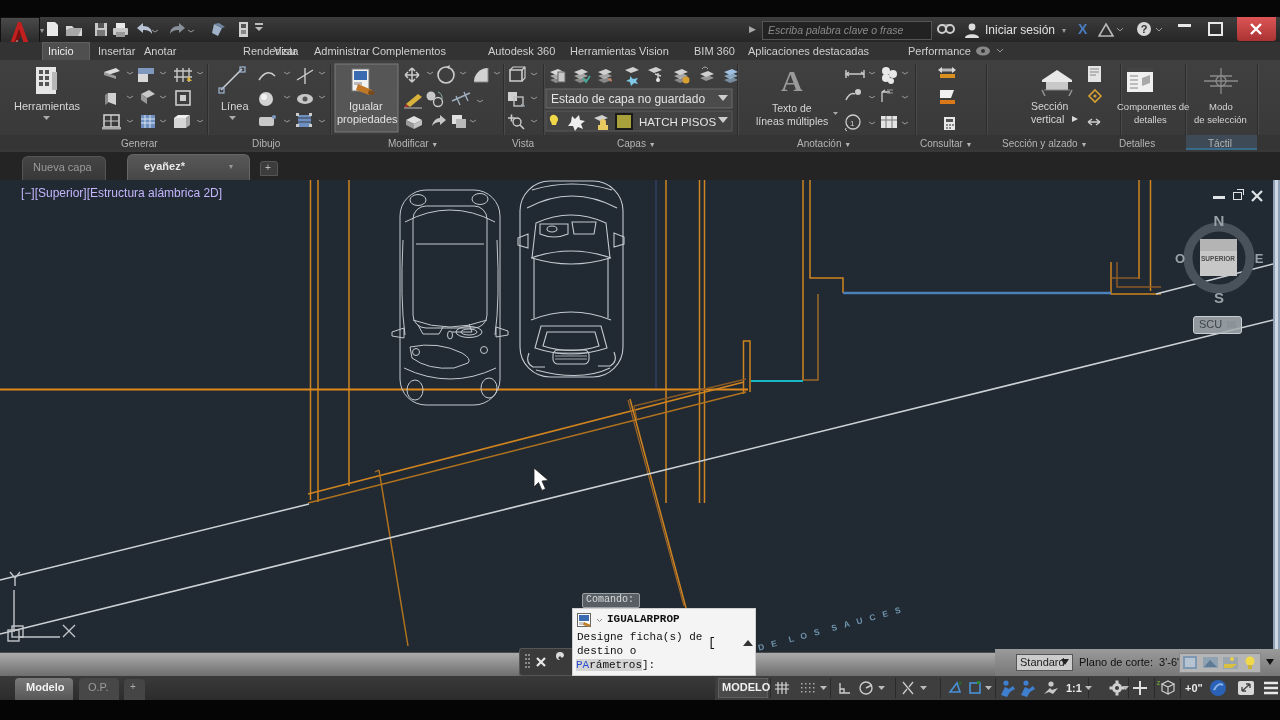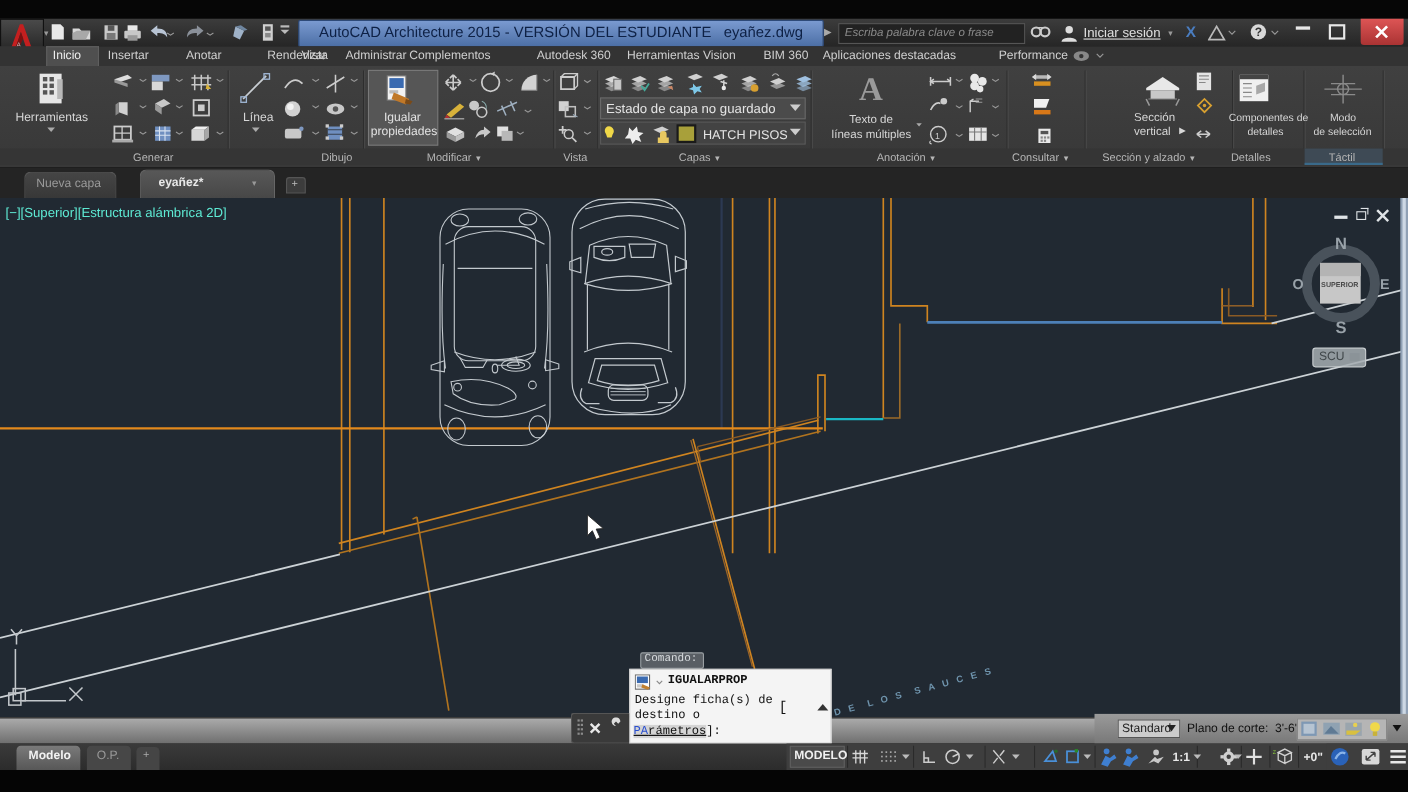--- a/index.html
+++ b/index.html
@@ -49,39 +49,36 @@
     <path d="M214 7 l8 4 l-4 8 l-6 -3 z" fill="#9fb2c8"></path>
       <path d="M214 7 l5 -1 l6 4 l-3 1 z" fill="#6f86a0"></path>
 
     <rect x="239" y="5" width="9" height="15" fill="#d0d0d0"></rect>
       <rect x="241" y="7" width="5" height="4" fill="#555"></rect>
       <rect x="241" y="13" width="5" height="4" fill="#888"></rect>
     <path d="M255 10 h8 l-4 4 z" fill="#bbb"></path>
       <rect x="255" y="6" width="8" height="2" fill="#bbb"></rect>
   </svg>
 
-  <div class="abs" style="left:271px;top:18px;width:476px;height:23px;background:linear-gradient(#7a9ad0,#4c6fa6);border:1px solid #2e4a78;border-radius:2px;">
-    <div class="abs txt" style="left:18px;top:3px;font-size:13.5px;color:#0e2145;">AutoCAD Architecture 2015 - VERSIÓN DEL ESTUDIANTE&nbsp;&nbsp;&nbsp;eyañez.dwg</div>
-  </div>
   <div class="abs txt" style="left:749px;top:24px;color:#aaa;font-size:9px;">▶</div>
 
   <div class="abs" style="left:762px;top:21px;width:168px;height:17px;background:#222;border:1px solid #555;">
     <div class="abs txt" style="left:5px;top:2px;font-size:10.5px;font-style:italic;color:#8a8a8a;">Escriba palabra clave o frase</div>
   </div>
   <svg class="abs" style="left:934px;top:21px;" width="30" height="18" viewBox="0 0 30 18">
     <circle cx="8" cy="8" r="4" fill="none" stroke="#ccc" stroke-width="2"></circle>
     <circle cx="16" cy="8" r="4" fill="none" stroke="#ccc" stroke-width="2"></circle>
     <path d="M8 4 h8" stroke="#ccc"></path>
   </svg>
 
   <svg class="abs" style="left:962px;top:21px;" width="20" height="18" viewBox="0 0 20 18">
     <circle cx="10" cy="6" r="3.4" fill="#ddd"></circle>
       <path d="M3 17 c0-5 14-5 14 0 z" fill="#ddd"></path>
   </svg>
-  <div class="abs txt" style="left:985px;top:23px;color:#e0e0e0;font-size:12px;text-decoration:underline;">Iniciar sesión</div>
+  <div class="abs txt" style="left:985px;top:23px;color:#e0e0e0;font-size:12px;">Iniciar sesión</div>
   <div class="abs txt" style="left:1062px;top:26px;color:#999;font-size:8px;">▾</div>
 
   <div class="abs txt" style="left:1078px;top:21px;color:#4a7dc0;font-size:14px;font-weight:bold;">X</div>
   <svg class="abs" style="left:1098px;top:22px;" width="26" height="16" viewBox="0 0 26 16">
     <path d="M8 2 L15 14 L1 14 Z" fill="none" stroke="#b8b8b8" stroke-width="1.6"></path>
     <path d="M19 6 l3 3 l3 -3" fill="none" stroke="#999"></path>
   </svg>
 
   <svg class="abs" style="left:1136px;top:21px;" width="30" height="17" viewBox="0 0 30 17">
     <circle cx="8" cy="8" r="7" fill="#d8d8d8"></circle>
@@ -94,21 +91,21 @@
   <div class="abs" style="left:1237px;top:17px;width:39px;height:24px;background:linear-gradient(#d55,#a33);border-radius:0 0 3px 3px;"></div>
   <svg class="abs" style="left:1248px;top:22px;" width="16" height="14" viewBox="0 0 16 14">
     <path d="M3 2 L13 12 M13 2 L3 12" stroke="#fff" stroke-width="2.4"></path>
   </svg>
 
   <div class="abs" style="left:0;top:42px;width:1280px;height:18px;background:#333333;"></div>
   <div class="abs" style="left:42px;top:42px;width:48px;height:18px;background:#4f4f4f;border:1px solid #5f5f5f;border-bottom:none;box-sizing:border-box;"></div>
   <div class="abs txt" style="left:0;top:45px;width:1280px;font-size:11px;color:#cfcfcf;">
     <span style="position:absolute;left:48px;color:#eee;">Inicio</span>
     <span style="position:absolute;left:98px;">Insertar</span>
-    <span style="position:absolute;left:169px;text-align:right;">Anotar</span>
+    <span style="position:absolute;left:144px;text-align:right;">Anotar</span>
     <span style="position:absolute;left:203px;padding-left:40px;">Renderizar</span>
     <span style="position:absolute;left:274px;">Vista</span>
     <span style="position:absolute;left:314px;">Administrar</span>
     <span style="position:absolute;left:372px;">Complementos</span>
     <span style="position:absolute;left:488px;">Autodesk 360</span>
     <span style="position:absolute;left:570px;">Herramientas Vision</span>
     <span style="position:absolute;left:694px;">BIM 360</span>
     <span style="position:absolute;left:748px;">Aplicaciones destacadas</span>
     <span style="position:absolute;left:908px;">Performance</span>
   </div>
@@ -388,21 +385,21 @@
     <g stroke="#8a8a8a" stroke-width="1.3" fill="none">
       <path d="M1221 8 v26 M1204 21 h34 M1210 16 h22 M1210 26 h22"></path>
       <circle cx="1221" cy="21" r="5"></circle>
     </g>
     <text x="1209" y="50" font-size="9.5" fill="#d6d6d6">Modo</text>
     <text x="1194" y="63" font-size="9.5" fill="#d6d6d6">de selección</text>
   </svg>
 
   <div class="abs txt" style="left:0;top:138px;width:1280px;font-size:10px;color:#b5b5b5;">
     <span style="position:absolute;left:85px;margin-left:36px;">Generar</span>
-    <span style="position:absolute;left:252px;margin-left:40px;">Dibujo</span>
+    <span style="position:absolute;left:252px;">Dibujo</span>
     <span style="position:absolute;left:388px;">Modificar <span style="font-size:7px;">▼</span></span>
     <span style="position:absolute;left:512px;">Vista</span>
     <span style="position:absolute;left:617px;">Capas <span style="font-size:7px;">▼</span></span>
     <span style="position:absolute;left:797px;">Anotación <span style="font-size:7px;">▼</span></span>
     <span style="position:absolute;left:920px;">Consultar <span style="font-size:7px;">▼</span></span>
     <span style="position:absolute;left:1002px;">Sección y alzado <span style="font-size:7px;">▼</span></span>
     <span style="position:absolute;left:1119px;">Detalles</span>
     <span style="position:absolute;left:1208px;">Táctil</span>
   </div>
 
@@ -516,21 +513,21 @@
         <path d="M614 172 q4 10 -4 14 h-12"></path>
         <path d="M536 190 q45 12 74 -2"></path>
       </g>
 
       <path d="M534 288 l0 19 l4.5 -4.5 l3.5 8 l3.5 -1.8 l-3.5 -7.7 l6.5 -0.5 z" fill="#fff" stroke="#222" stroke-width="0.8"></path>
     </svg>
 
     <div class="abs" style="left:1273px;top:0;width:7px;height:472px;background:#8fa0b4;"></div>
     <div class="abs" style="left:1275px;top:0;width:3px;height:472px;background:#cdd8e4;"></div>
 
-    <div class="abs txt" style="left:5px;top:6px;color:#5eead4;font-size:12px;">[−][Superior][Estructura alámbrica 2D]</div>
+    <div class="abs txt" style="left:21px;top:6px;color:#c4b5fd;font-size:12px;">[−][Superior][Estructura alámbrica 2D]</div>
 
     <div class="abs" style="left:1213px;top:16px;width:12px;height:3px;background:#dfe3e6;"></div>
     <div class="abs" style="left:1233px;top:12px;width:7px;height:6px;border:1.5px solid #dfe3e6;"></div>
     <div class="abs" style="left:1237px;top:9px;width:6px;height:5px;border-top:1.5px solid #dfe3e6;border-right:1.5px solid #dfe3e6;"></div>
     <svg class="abs" style="left:1250px;top:10px;" width="14" height="12" viewBox="0 0 14 12">
         <path d="M2 1 L12 11 M12 1 L2 11" stroke="#dfe3e6" stroke-width="2.2"></path>
       </svg>
 
     <svg class="abs" style="left:1172px;top:28px;" width="100" height="110" viewBox="0 0 100 110">
       <circle cx="47" cy="50" r="31" fill="none" stroke="#49525b" stroke-width="9"></circle>
@@ -563,21 +560,21 @@
         <rect x="2" y="2" width="10" height="6" fill="#3a6ab0"></rect>
         <rect x="2" y="9" width="6" height="3" fill="#c8c8c8"></rect>
         <path d="M7 9 l7 3 l-2 2 l-6 -2 z" fill="#c08030"></path>
         <path d="M20 6 l2.5 2.5 l2.5 -2.5" fill="none" stroke="#888"></path>
       </svg>
       <div class="abs txt" style="left:34px;top:4px;font-family:'Liberation Mono',monospace;font-size:11px;font-weight:bold;color:#111;">IGUALARPROP</div>
       <div class="abs txt" style="left:4px;top:22px;font-family:'Liberation Mono',monospace;font-size:11px;color:#111;">Designe ficha(s) de</div>
       <div class="abs txt" style="left:135px;top:26px;font-family:'Liberation Mono',monospace;font-size:13px;color:#111;">[</div>
       <div class="abs txt" style="left:4px;top:36px;font-family:'Liberation Mono',monospace;font-size:11px;color:#111;">destino o</div>
       <div class="abs txt" style="left:3px;top:50px;font-family:'Liberation Mono',monospace;font-size:11px;">
-        <span style="background:#d4d4d4;text-decoration:underline;"><span style="color:#2a4fd0;">PA</span><span style="color:#111;">rámetros</span></span><span style="color:#111;">]:</span>
+        <span style="background:#d4d4d4;"><span style="color:#2a4fd0;">PA</span><span style="color:#111;">rámetros</span></span><span style="color:#111;">]:</span>
       </div>
       <div class="abs" style="left:170px;top:31px;width:0;height:0;border-left:5px solid transparent;border-right:5px solid transparent;border-bottom:6px solid #333;"></div>
     </div>
 
     <div class="abs" style="left:519px;top:648px;width:53px;height:28px;background:#3a3a3a;border:1px solid #555;border-right:none;border-radius:3px 0 0 3px;box-sizing:border-box;">
       <svg class="abs" style="left:3px;top:3px;" width="48" height="22" viewBox="0 0 48 22">
         <g fill="#8a8a8a">
           <rect x="2" y="2" width="2" height="2"></rect>
           <rect x="5" y="2" width="2" height="2"></rect>
           <rect x="2" y="6" width="2" height="2"></rect>

